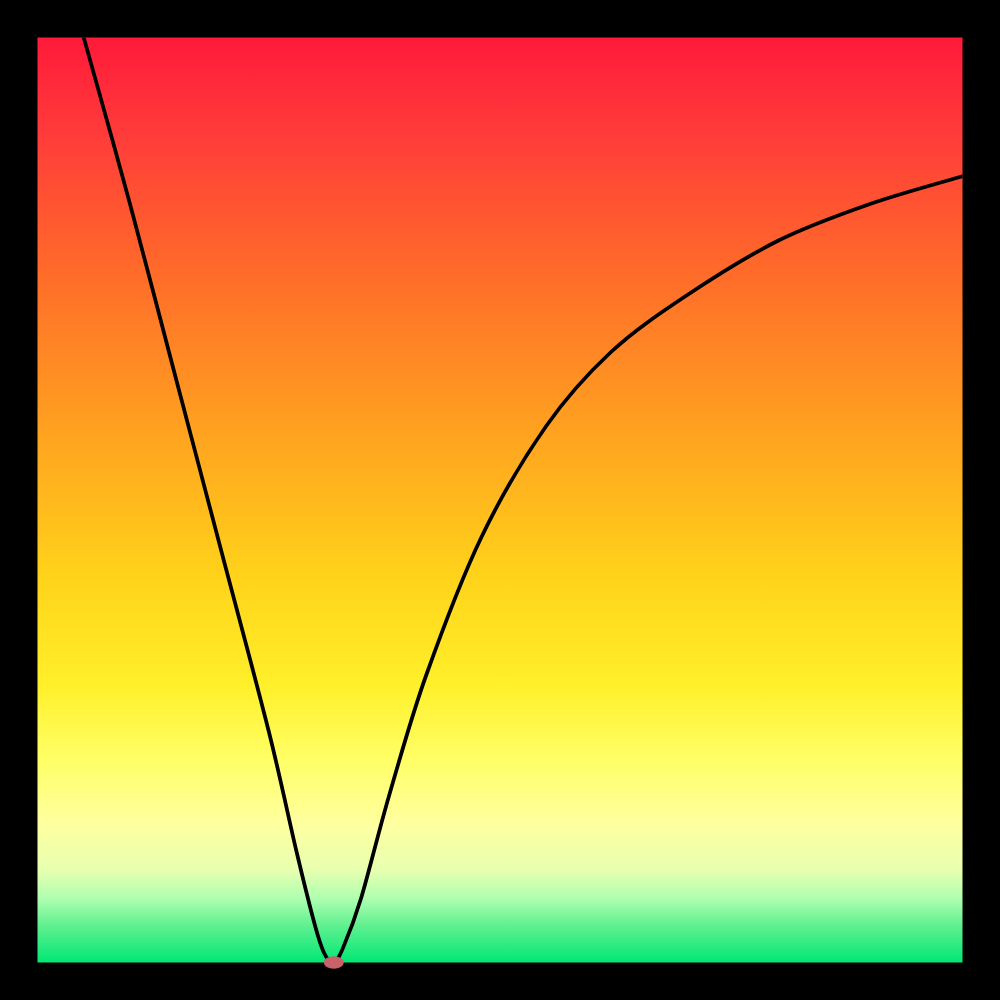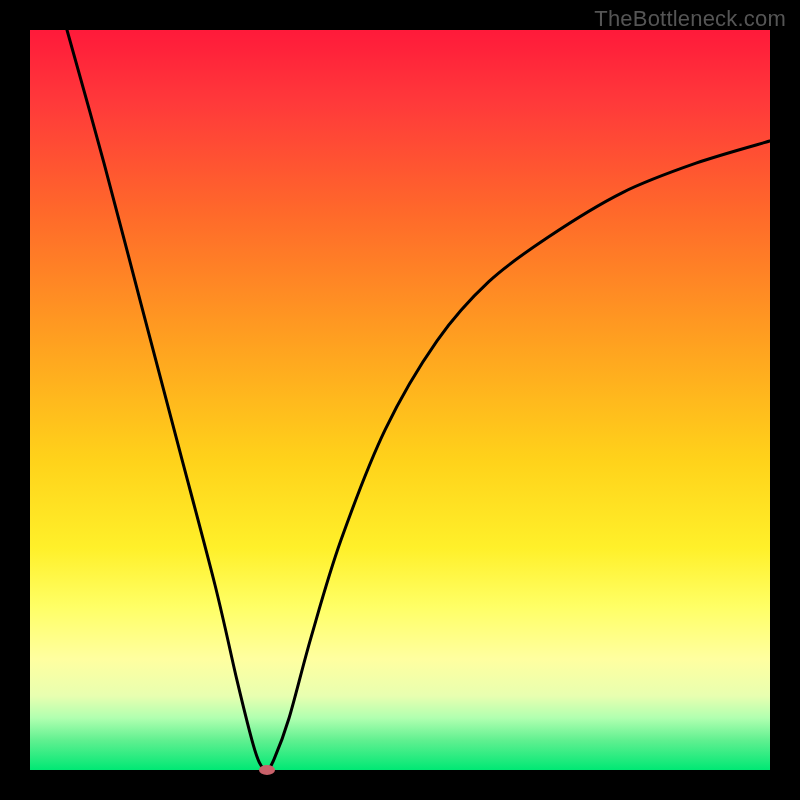--- a/index.html
+++ b/index.html
@@ -60,20 +60,19 @@
     height: 10px;
     border-radius: 50%;
     background: #c9616a;
     transform: translate(-50%, -50%);
   }
 </style>
 </head>
 <body>
 
 <div class="frame">
-  <div class="watermark">TheBottleneck.com</div>
   <div class="plot">
     <svg class="curve" viewBox="0 0 740 740" preserveAspectRatio="none">
       <path id="curve-path" fill="none" stroke="#000000" stroke-width="3" stroke-linecap="round" stroke-linejoin="round" d="M 37 0 C 42.92 21.31200000000001, 62.16 89.39200000000005, 74 133.20000000000005 C 85.84 177.00800000000004, 99.16 228.80800000000002, 111 273.8 C 122.84 318.79200000000003, 136.16 369.40799999999996, 148 414.4 C 159.84 459.392, 175.528 517.112, 185 555 C 194.472 592.888, 201.28000000000003 626.336, 207.20000000000002 651.2 C 213.12 676.0640000000001, 218.448 697.376, 222 710.4 C 225.552 723.424, 227.032 727.864, 229.4 732.6 C 231.768 737.336, 234.43200000000002 740.592, 236.8 740 C 239.168 739.408, 240.64800000000002 737.188, 244.20000000000002 728.9 C 247.752 720.612, 253.08 707.7360000000001, 259 688.2 C 264.92 668.664, 272.912 635.216, 281.2 606.8 C 289.488 578.3839999999999, 298.96000000000004 543.7520000000001, 310.8 510.6 C 322.64 477.44800000000004, 339.808 431.568, 355.2 399.59999999999997 C 370.592 367.63199999999995, 390.42400000000004 334.48, 407.00000000000006 310.8 C 423.5760000000001 287.12, 441.04 268.17599999999993, 458.8 251.59999999999997 C 476.56 235.02399999999997, 496.688 221.40800000000004, 518 207.20000000000005 C 539.312 192.99200000000005, 568.32 174.63999999999996, 592 162.79999999999995 C 615.68 150.95999999999995, 642.32 141.48800000000003, 666 133.20000000000005 C 689.68 124.91200000000005, 728.16 114.552, 740 111"></path>
     </svg>
     <div id="min-dot" class="min-dot" style="left: 236.8px; top: 740px; background: rgb(201, 97, 106);"></div>
   </div>
 </div>
 
 </body></html>

